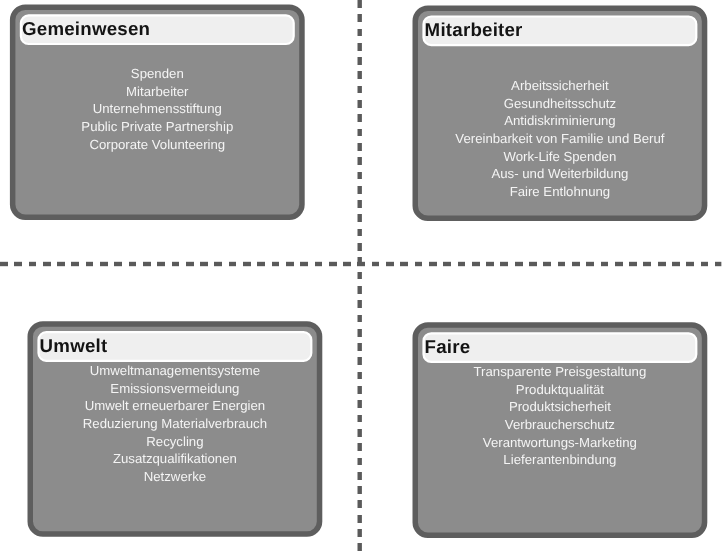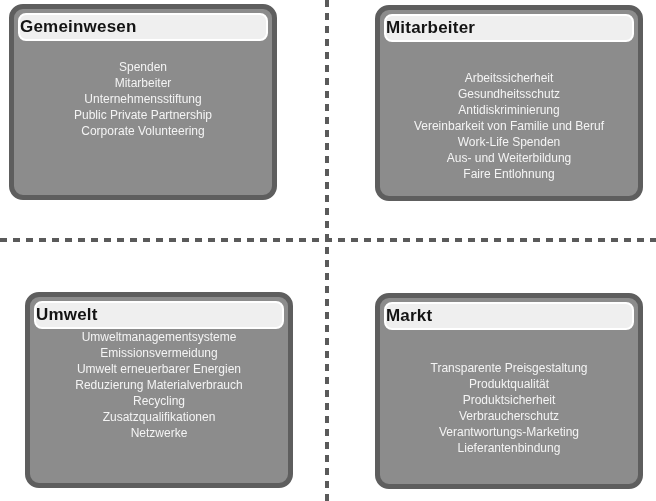--- a/index.html
+++ b/index.html
@@ -77,21 +77,21 @@
     margin:0;
     padding:0;
     text-align:center;
     color:var(--item-text);
     font-size:12px;
     line-height:16px;
   }
   .pos-tl .box-items{padding-top:18px;}
   .pos-tr .box-items{padding-top:28px;}
   .pos-bl .box-items{}
-  .pos-br .box-items{padding-top:30px;}
+  .pos-br .box-items{}
 </style>
 </head>
 <body>
 
 <div class="canvas">
 
   <div class="divider-v"></div>
   <div class="divider-h"></div>
 
   <section class="box pos-tl">
@@ -132,21 +132,21 @@
         <li>Umwelt erneuerbarer Energien</li>
         <li>Reduzierung Materialverbrauch</li>
         <li>Recycling</li>
         <li>Zusatzqualifikationen</li>
         <li>Netzwerke</li>
       </ul>
   </section>
 
   <section class="box pos-br">
     <header class="box-header">
-      <h2>Markt</h2>
+      <h2>Faire</h2>
     </header>
     <ul class="box-items">
         <li>Transparente Preisgestaltung</li>
         <li>Produktqualität</li>
         <li>Produktsicherheit</li>
         <li>Verbraucherschutz</li>
         <li>Verantwortungs-Marketing</li>
         <li>Lieferantenbindung</li>
       </ul>
   </section>

